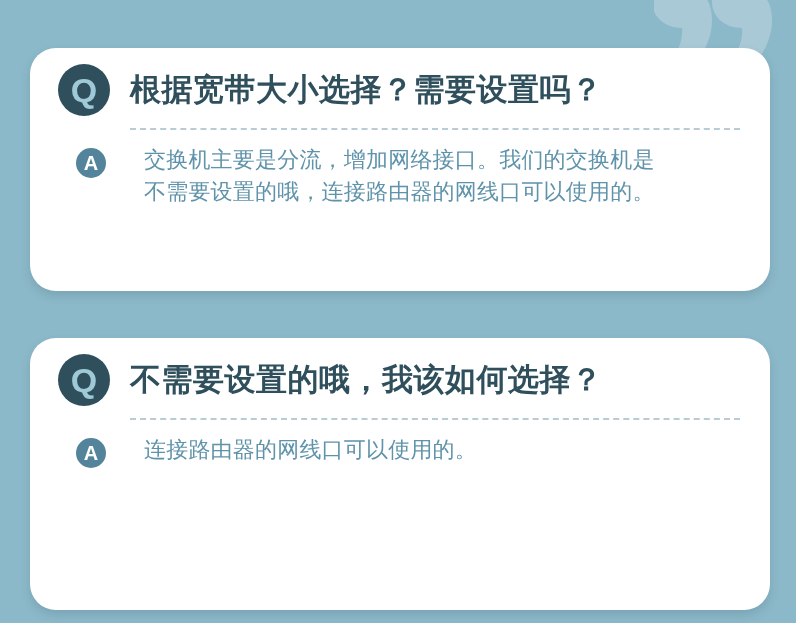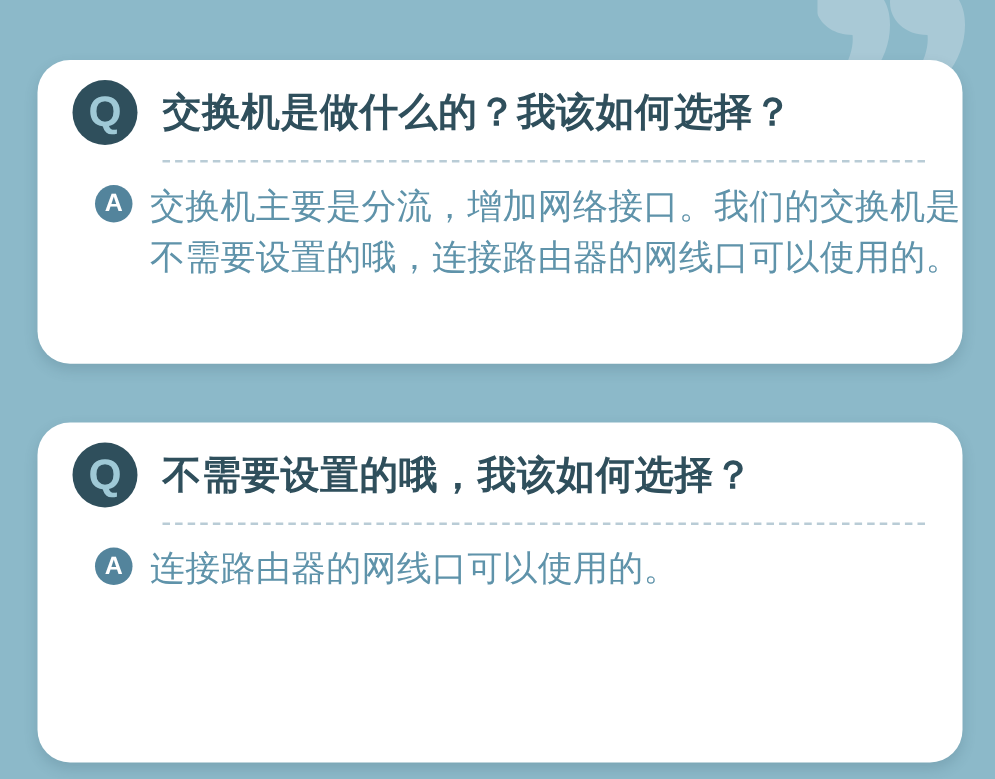--- a/index.html
+++ b/index.html
@@ -93,25 +93,26 @@
   }
 
   
   .a-row{
     display:flex;
     align-items:flex-start;
     margin-top:14px;
   }
   .a-row .badge--a{ margin-top:4px; margin-left:18px; }
   .a-text{
-    font-size:28px;
+    font-size:22px;
     color:#5f93aa;
     line-height:1.47;
     letter-spacing:0.2px;
     flex:1;
+    margin-left:24px;
   }
   .a-text .ln{ display:block; white-space:nowrap; }
 </style>
 </head>
 <body>
 
 <div class="quote-deco">
   <svg viewBox="0 0 128 96" xmlns="http://www.w3.org/2000/svg" aria-hidden="true">
     <g fill="#a9c9d6">
       <path d="M14 -10 C46 -10, 58 4, 58 26 C58 56, 36 80, 6 96 L-6 96 C16 74, 30 52, 28 34 C10 34, -2 22, -2 8 C-2 -4, 2 -10, 14 -10 Z"></path>
@@ -120,21 +121,21 @@
   </svg>
 </div>
 
 <div class="stack">
 
   <section class="card card--one">
     <div class="card-inner">
 
       <div class="q-row">
         <div class="badge badge--q">Q</div>
-        <h2 class="q-text">交换机是做什么的？我该如何选择？</h2>
+        <h2 class="q-text">根据宽带大小选择？需要设置吗？</h2>
       </div>
 
       <div class="divider"></div>
 
       <div class="a-row">
         <div class="badge badge--a">A</div>
         <p class="a-text">
           <span class="ln">交换机主要是分流，增加网络接口。我们的交换机是</span>
           <span class="ln">不需要设置的哦，连接路由器的网线口可以使用的。</span>
         </p>

